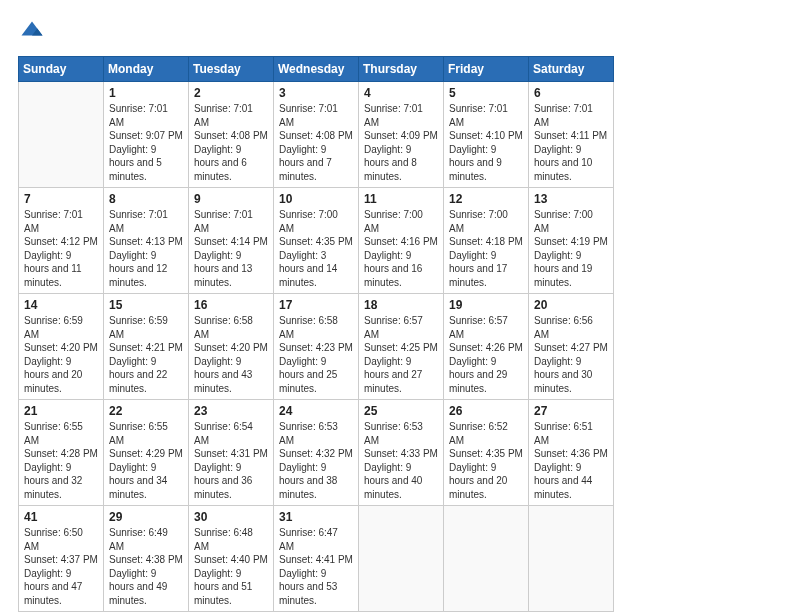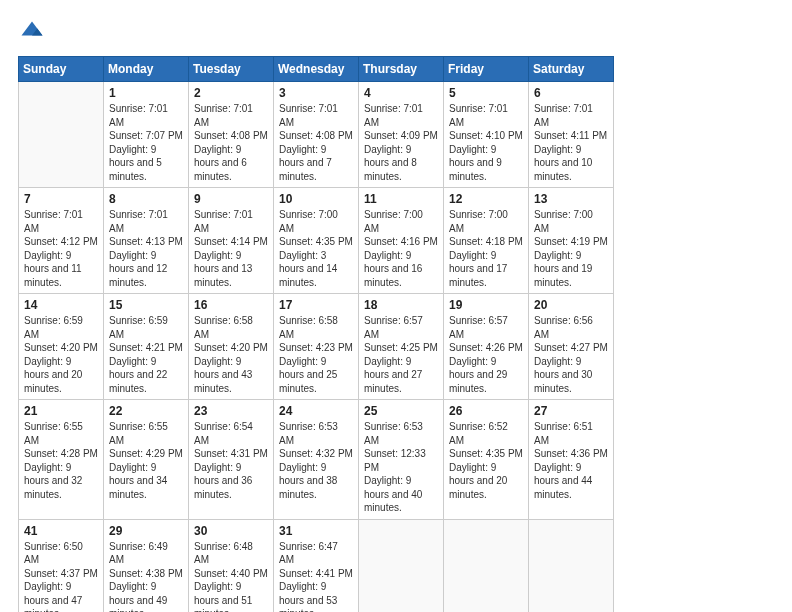--- a/index.html
+++ b/index.html
@@ -127,21 +127,21 @@
           <th>Friday</th>
           <th>Saturday</th>
         </tr>
     </thead>
     <tbody id="calendar-body">
     <tr>
           <td class="empty"></td>
           <td>
             <div class="day-number">1</div>
             <div class="cell-line">Sunrise: 7:01 AM</div>
-            <div class="cell-line">Sunset: 7:07 PM</div>
+            <div class="cell-line">Sunset: 9:07 PM</div>
             <div class="cell-line">Daylight: 9 hours and 5 minutes.</div>
           </td>
           <td>
             <div class="day-number">2</div>
             <div class="cell-line">Sunrise: 7:01 AM</div>
             <div class="cell-line">Sunset: 4:08 PM</div>
             <div class="cell-line">Daylight: 9 hours and 6 minutes.</div>
           </td>
           <td>
             <div class="day-number">3</div>
@@ -277,21 +277,21 @@
           </td>
           <td>
             <div class="day-number">24</div>
             <div class="cell-line">Sunrise: 6:53 AM</div>
             <div class="cell-line">Sunset: 4:32 PM</div>
             <div class="cell-line">Daylight: 9 hours and 38 minutes.</div>
           </td>
           <td>
             <div class="day-number">25</div>
             <div class="cell-line">Sunrise: 6:53 AM</div>
-            <div class="cell-line">Sunset: 12:33 PM</div>
+            <div class="cell-line">Sunset: 4:33 PM</div>
             <div class="cell-line">Daylight: 9 hours and 40 minutes.</div>
           </td>
           <td>
             <div class="day-number">26</div>
             <div class="cell-line">Sunrise: 6:52 AM</div>
             <div class="cell-line">Sunset: 4:35 PM</div>
             <div class="cell-line">Daylight: 9 hours and 20 minutes.</div>
           </td>
           <td>
             <div class="day-number">27</div>

